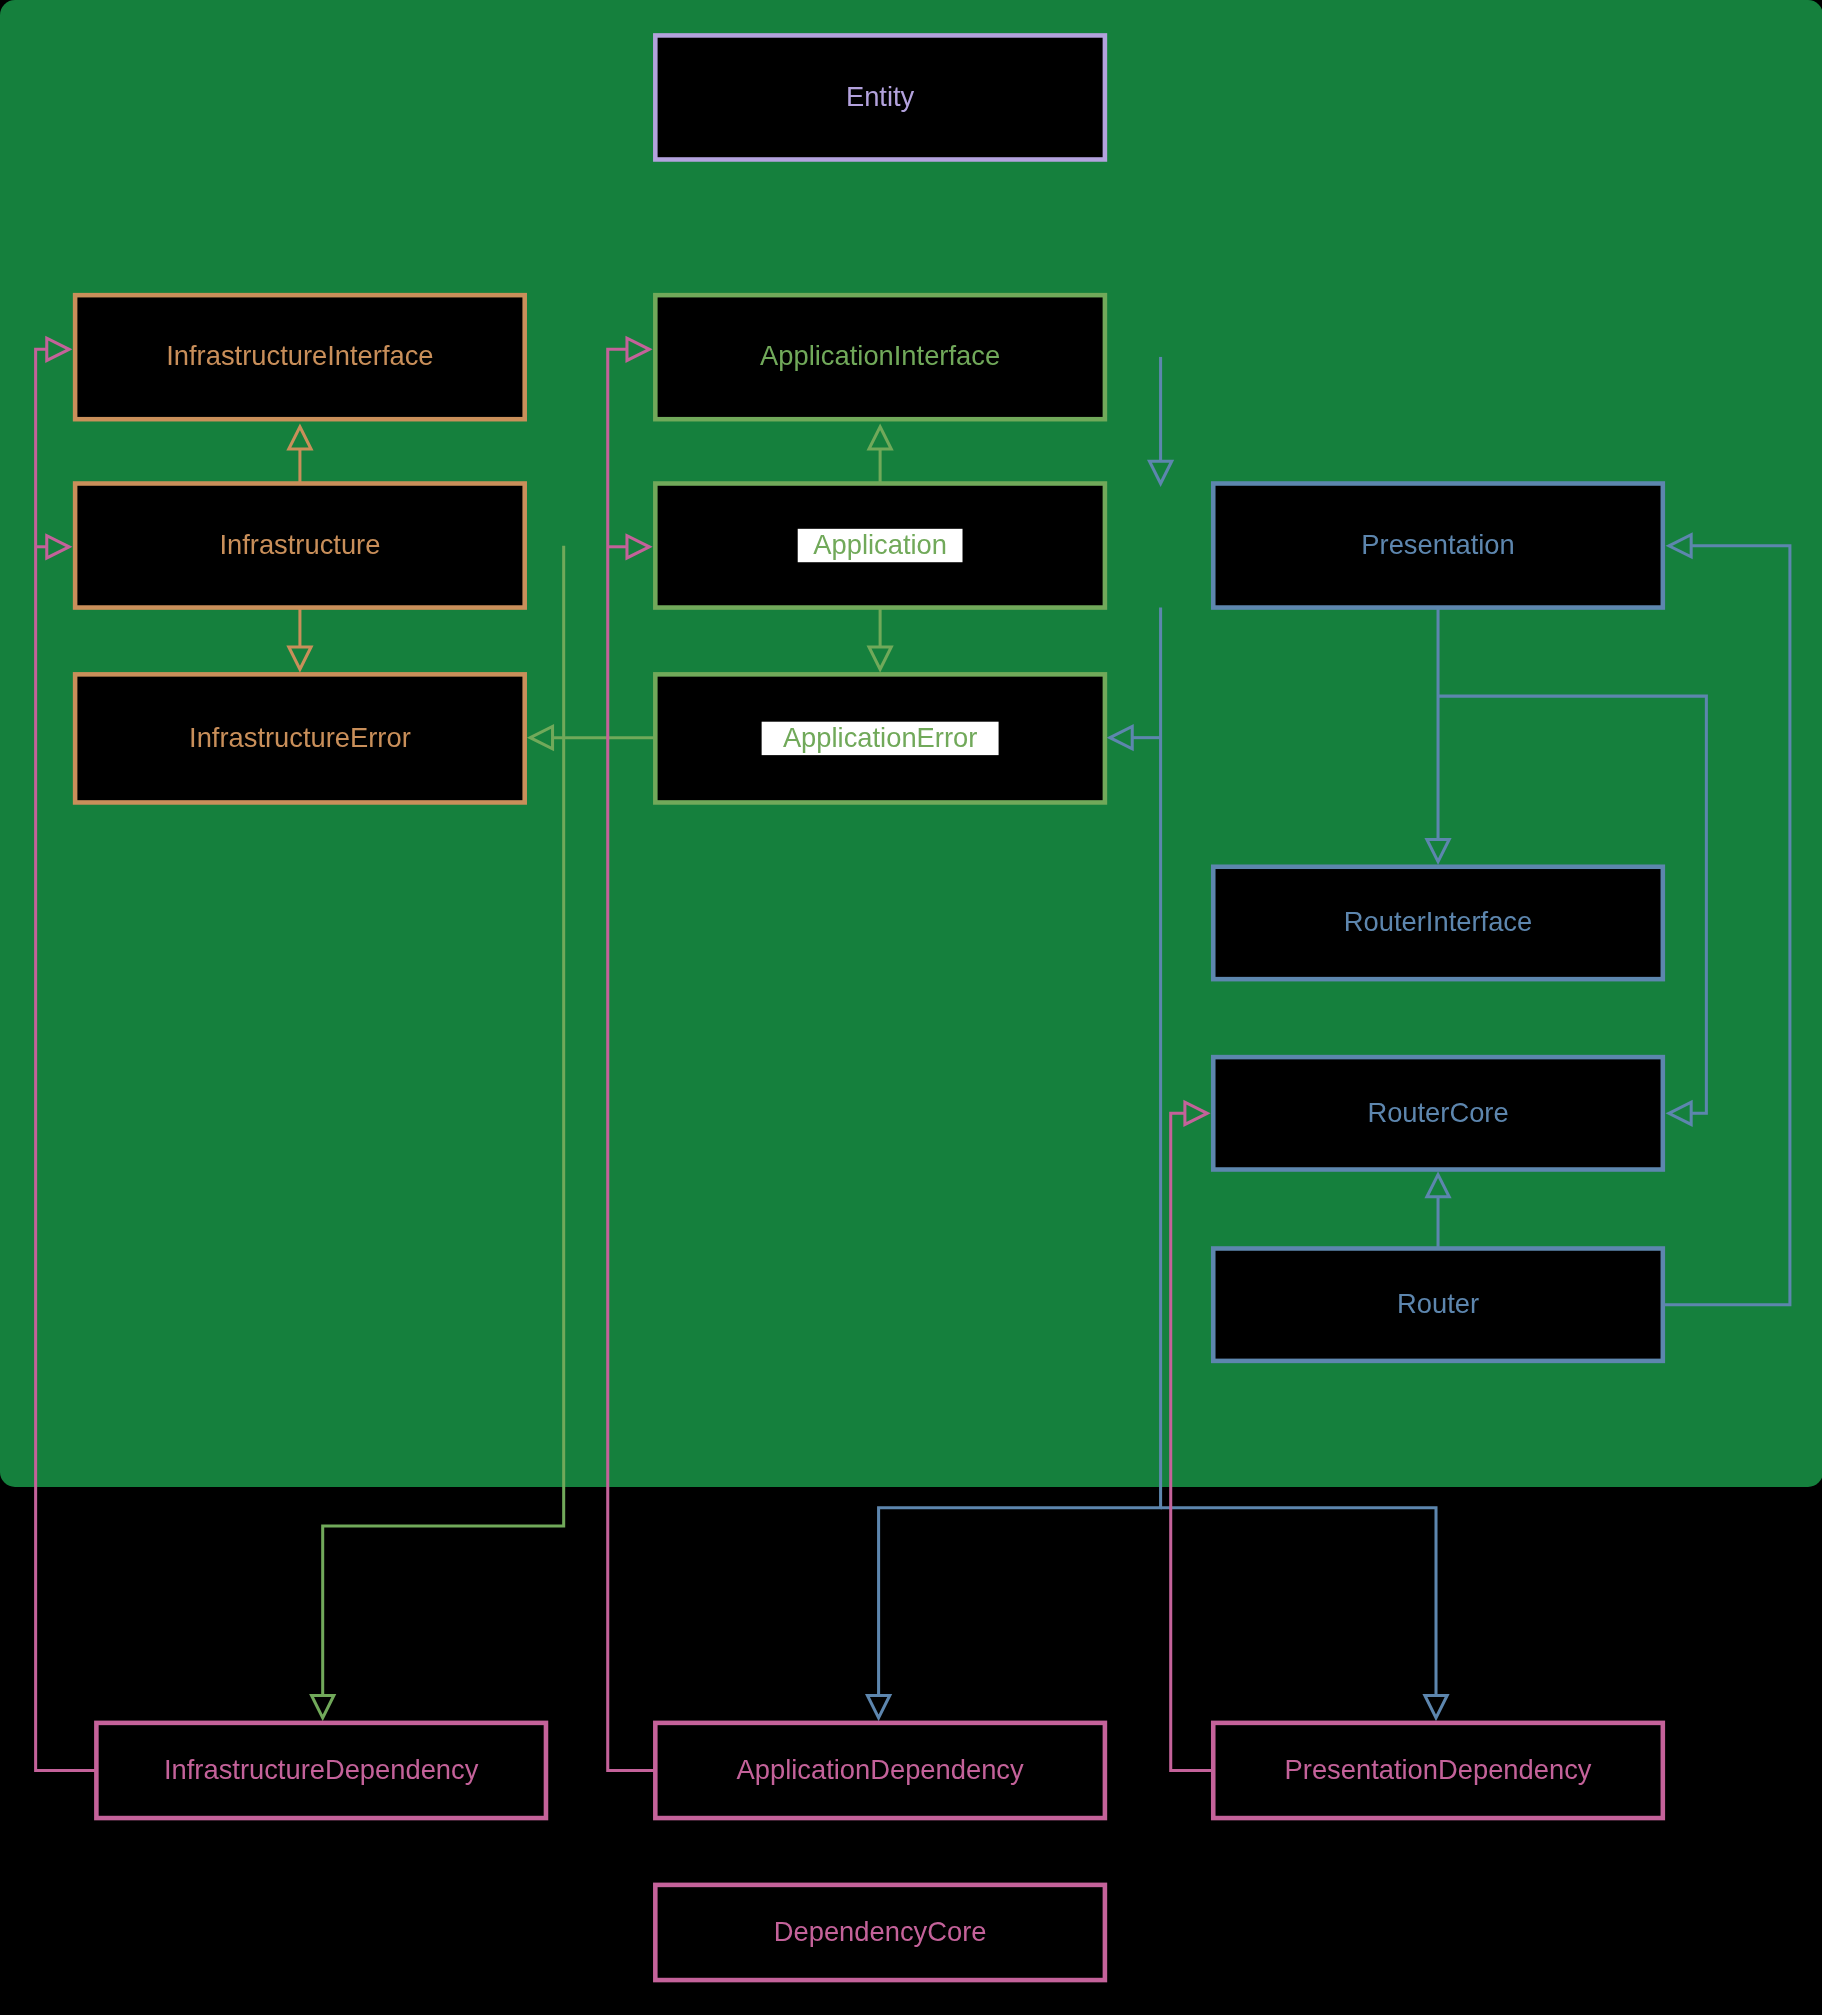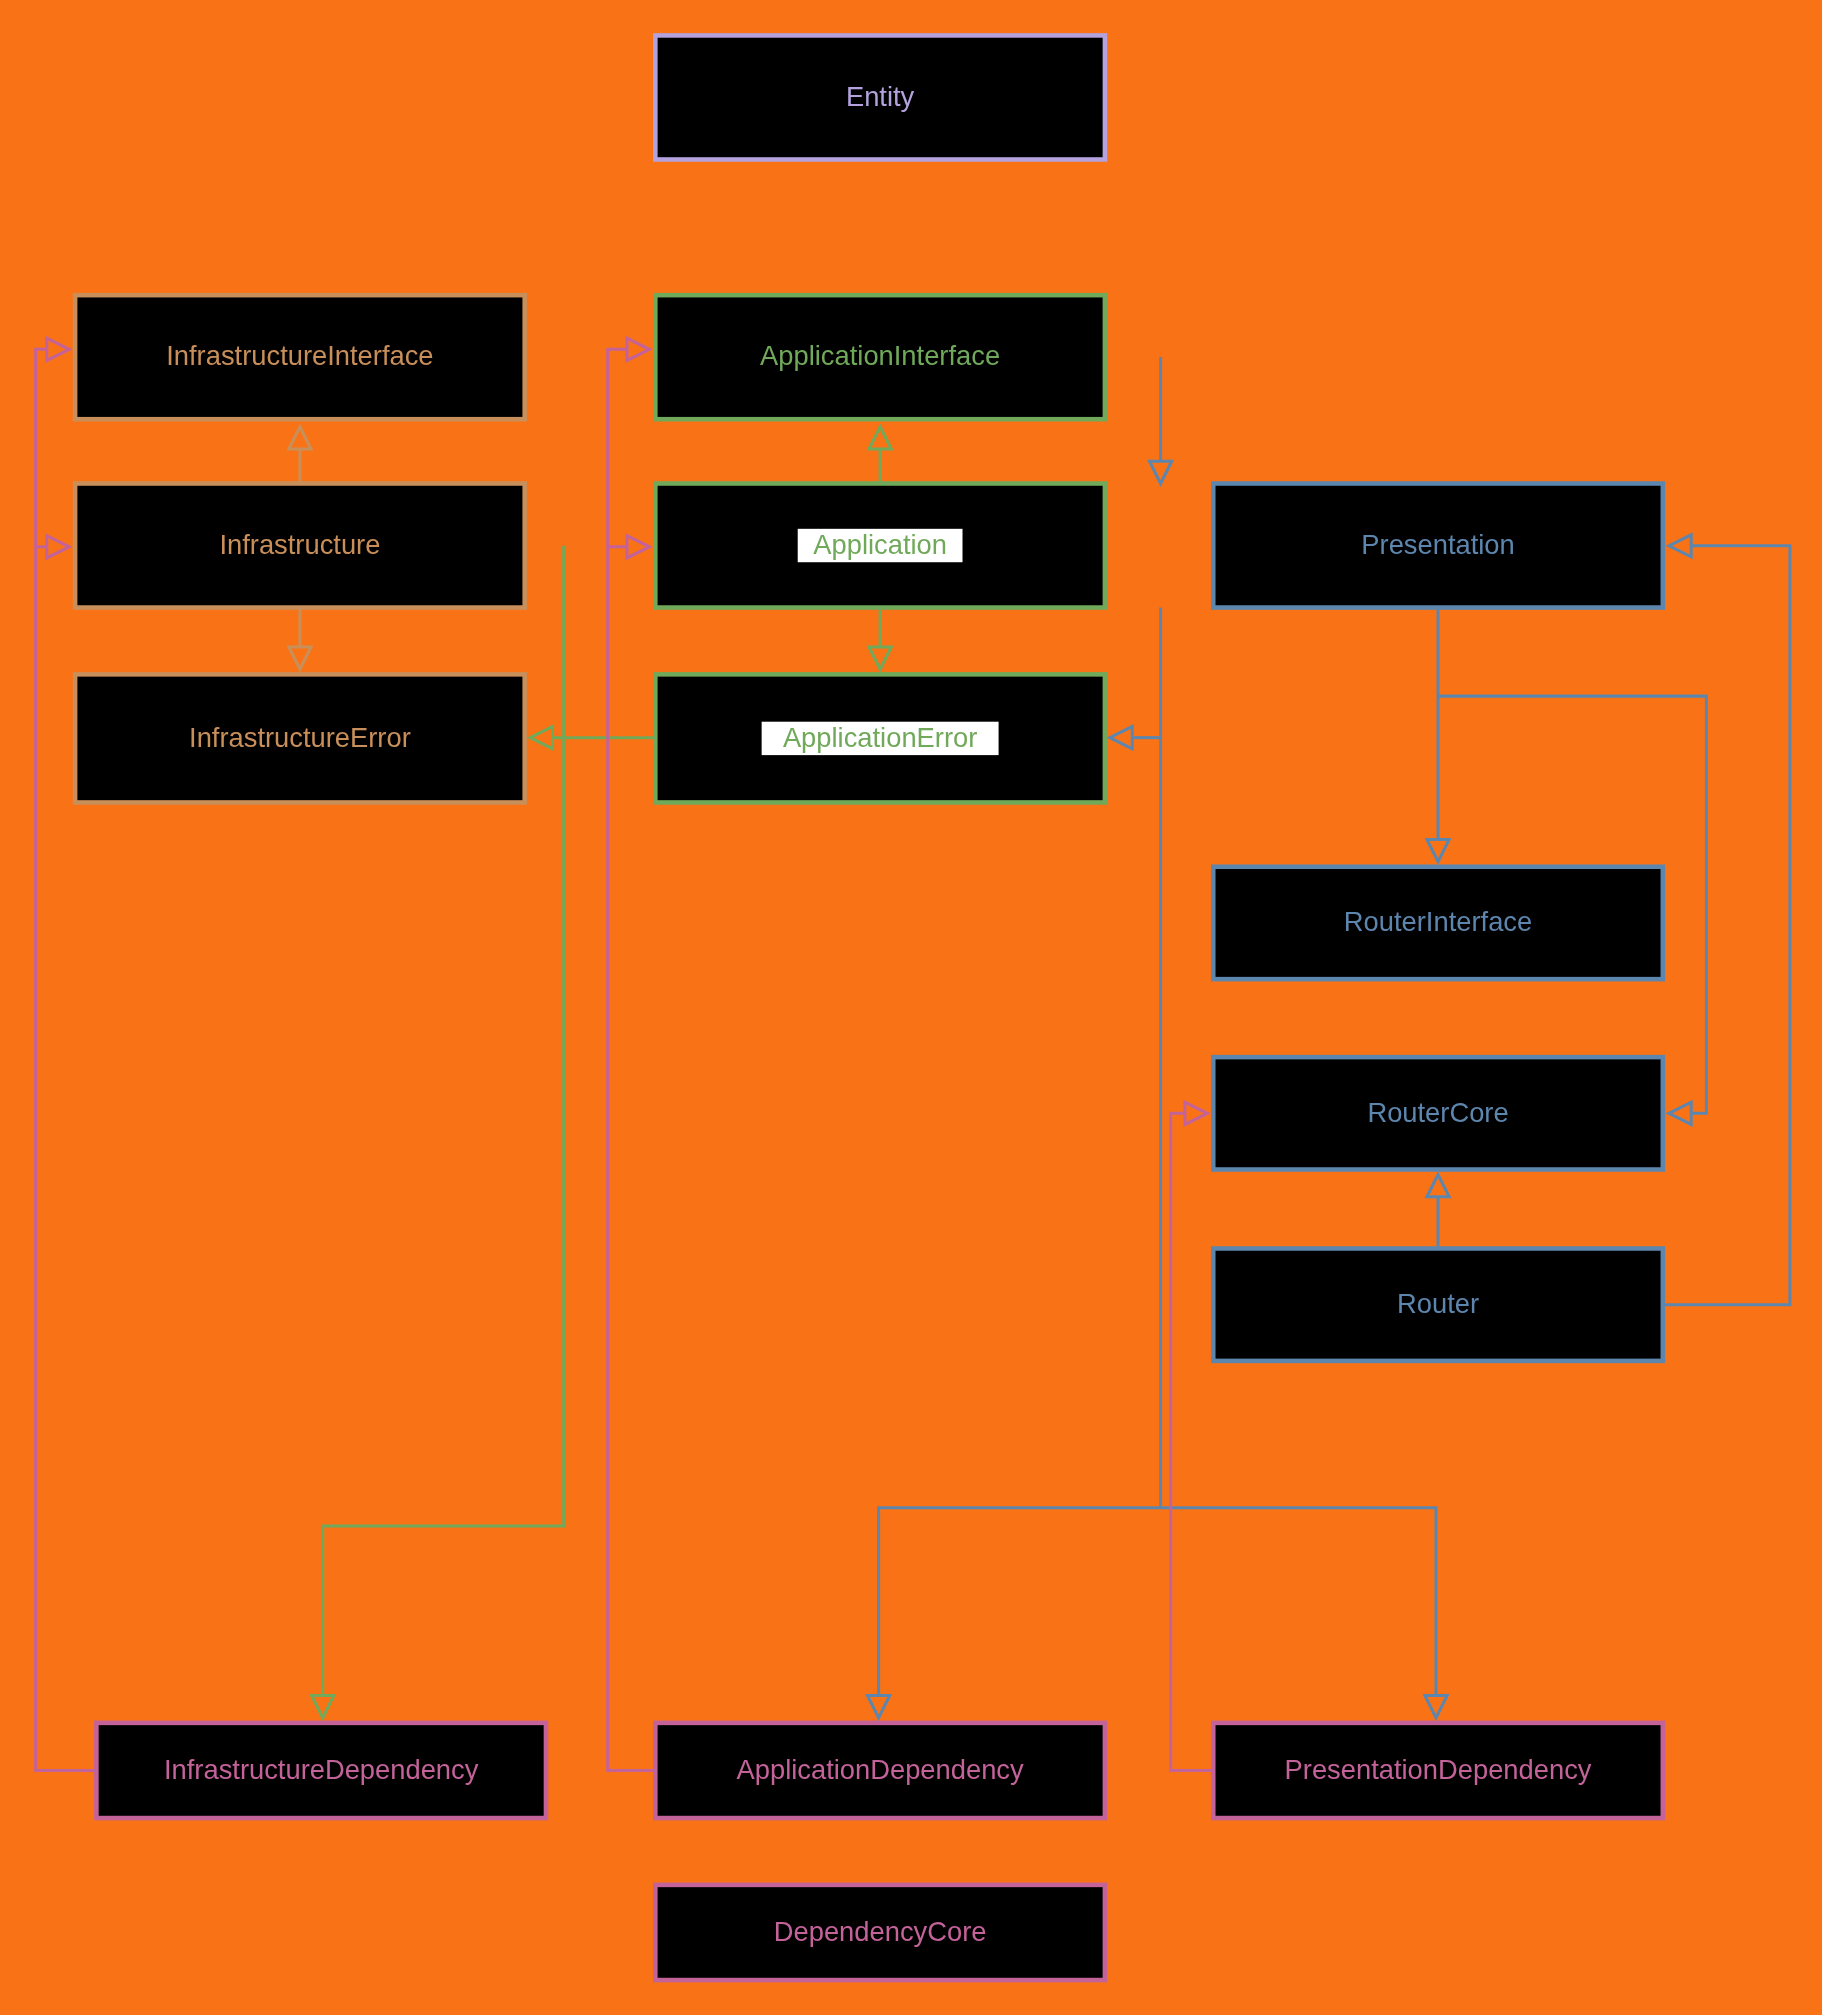--- a/index.html
+++ b/index.html
@@ -1,18 +1,18 @@
 <!DOCTYPE html>
 <html style="font-size:8px"><head>
 <meta charset="utf-8">
 <style>
   html,body{margin:0;padding:0;background:#000;}
   body{width:1823px;height:2015px;overflow:hidden;
        font-family:"Liberation Sans","DejaVu Sans",sans-serif;}
-  #stage{position:relative;width:1823px;height:2015px;background:#f97316;}
+  #stage{position:relative;width:1823px;height:1487px;background:#15803d;border-radius:15px;}
   svg#diagram{position:absolute;inset:0;width:1823px;height:2015px;display:block;}
   .node-rect{fill:#000;}
   .node-label{font-family:"Liberation Sans","DejaVu Sans",sans-serif;
               font-size:54px;text-anchor:middle;dominant-baseline:middle;}
   .edge{fill:none;}
 </style>
 </head>
 <body>
 
 <div id="stage">

